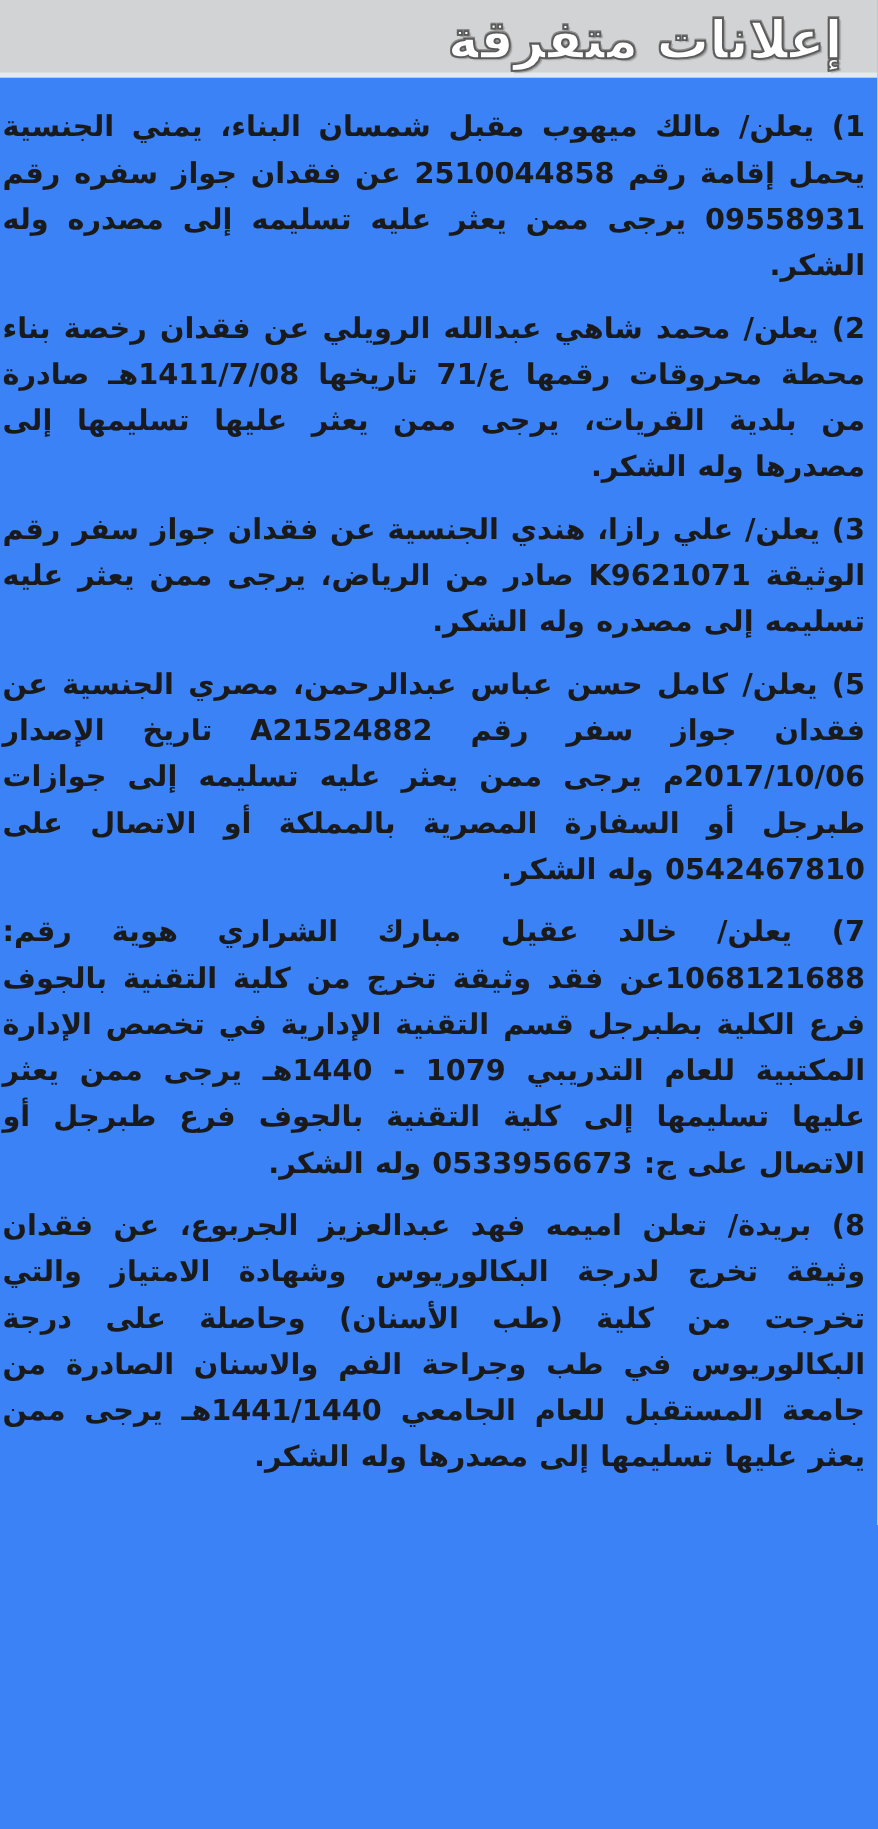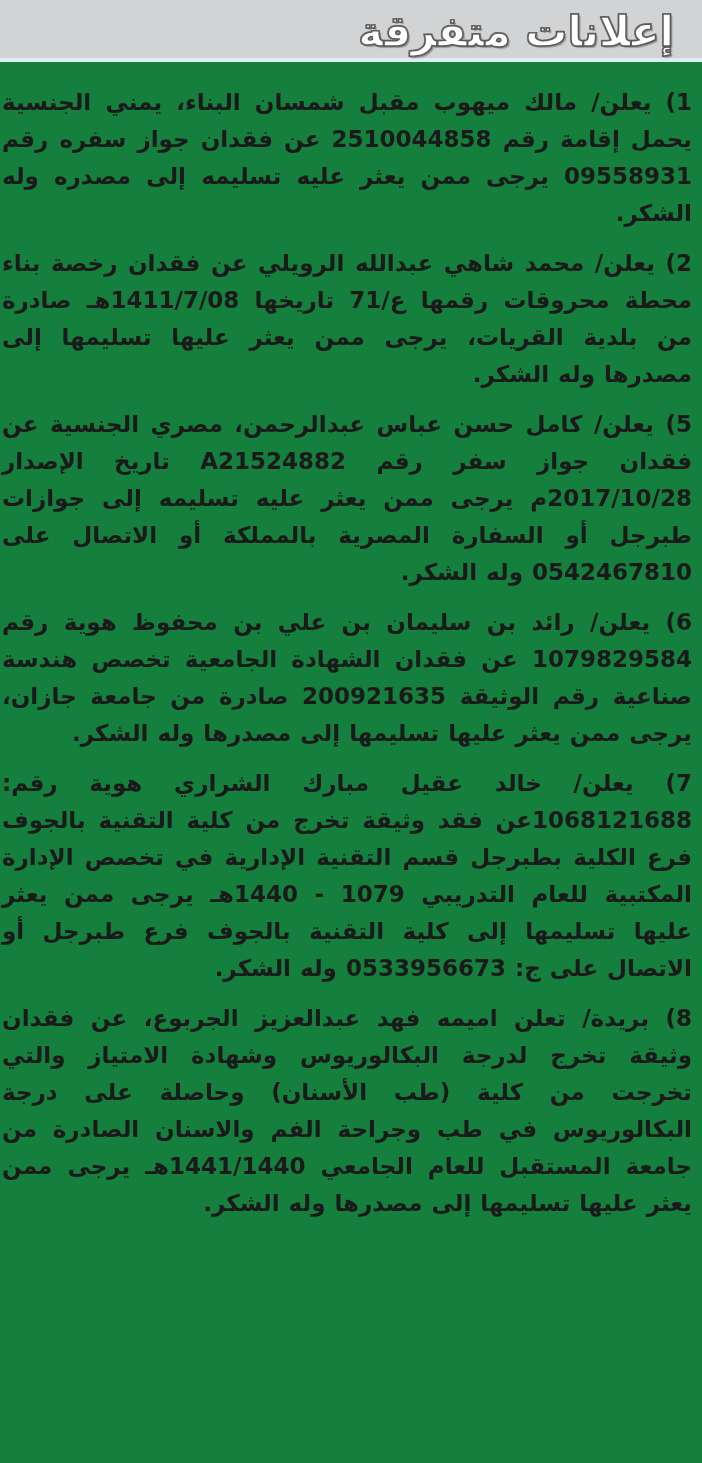--- a/index.html
+++ b/index.html
@@ -6,21 +6,21 @@
     margin: 0;
     padding: 0;
     background: #ffffff;
     font-family: "DejaVu Sans", sans-serif;
   }
   .page {
     position: relative;
     width: 702px;
     height: 1463px;
     overflow: hidden;
-    background: #15803d;
+    background: #3b82f6;
     direction: rtl;
   }
   .banner {
     height: 62px;
     background: #d1d3d4;
     border-bottom: 4px solid #dfebee;
     display: flex;
     align-items: center;
     justify-content: flex-start; 
     padding: 0 28px 0 0;
@@ -63,19 +63,19 @@
 
 <div class="page">
 
   <header class="banner">
     <h1 class="banner-title">إعلانات متفرقة</h1>
   </header>
 
   <main class="content">
     <p class="ad">1) يعلن/ مالك ميهوب مقبل شمسان البناء، يمني الجنسية يحمل إقامة رقم 2510044858 عن فقدان جواز سفره رقم 09558931 يرجى ممن يعثر عليه تسليمه إلى مصدره وله الشكر.</p>
     <p class="ad">2) يعلن/ محمد شاهي عبدالله الرويلي عن فقدان رخصة بناء محطة محروقات رقمها ع/71 تاريخها 1411/7/08هـ صادرة من بلدية القريات، يرجى ممن يعثر عليها تسليمها إلى مصدرها وله الشكر.</p>
-    <p class="ad">5) يعلن/ كامل حسن عباس عبدالرحمن، مصري الجنسية عن فقدان جواز سفر رقم A21524882 تاريخ الإصدار 2017/10/28م يرجى ممن يعثر عليه تسليمه إلى جوازات طبرجل أو السفارة المصرية بالمملكة أو الاتصال على 0542467810 وله الشكر.</p>
-    <p class="ad">6) يعلن/ رائد بن سليمان بن علي بن محفوظ هوية رقم 1079829584 عن فقدان الشهادة الجامعية تخصص هندسة صناعية رقم الوثيقة 200921635 صادرة من جامعة جازان، يرجى ممن يعثر عليها تسليمها إلى مصدرها وله الشكر.</p>
+    <p class="ad">3) يعلن/ علي رازا، هندي الجنسية عن فقدان جواز سفر رقم الوثيقة K9621071 صادر من الرياض، يرجى ممن يعثر عليه تسليمه إلى مصدره وله الشكر.</p>
+    <p class="ad">5) يعلن/ كامل حسن عباس عبدالرحمن، مصري الجنسية عن فقدان جواز سفر رقم A21524882 تاريخ الإصدار 2017/10/06م يرجى ممن يعثر عليه تسليمه إلى جوازات طبرجل أو السفارة المصرية بالمملكة أو الاتصال على 0542467810 وله الشكر.</p>
     <p class="ad">7) يعلن/ خالد عقيل مبارك الشراري هوية رقم: 1068121688عن فقد وثيقة تخرج من كلية التقنية بالجوف فرع الكلية بطبرجل قسم التقنية الإدارية في تخصص الإدارة المكتبية للعام التدريبي 1079 - 1440هـ يرجى ممن يعثر عليها تسليمها إلى كلية التقنية بالجوف فرع طبرجل أو الاتصال على ج: 0533956673 وله الشكر.</p>
     <p class="ad">8) بريدة/ تعلن اميمه فهد عبدالعزيز الجربوع، عن فقدان وثيقة تخرج لدرجة البكالوريوس وشهادة الامتياز والتي تخرجت من كلية (طب الأسنان) وحاصلة على درجة البكالوريوس في طب وجراحة الفم والاسنان الصادرة من جامعة المستقبل للعام الجامعي 1441/1440هـ يرجى ممن يعثر عليها تسليمها إلى مصدرها وله الشكر.</p>
   </main>
 
 </div>
 
 </body></html>

